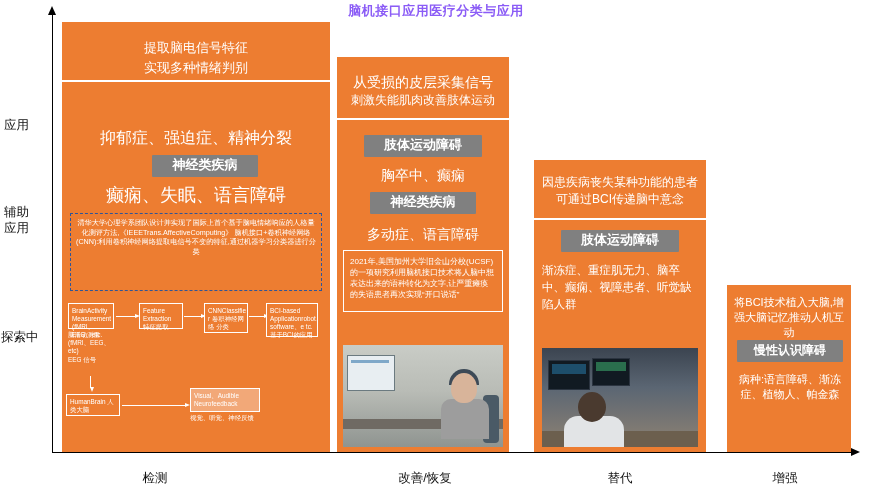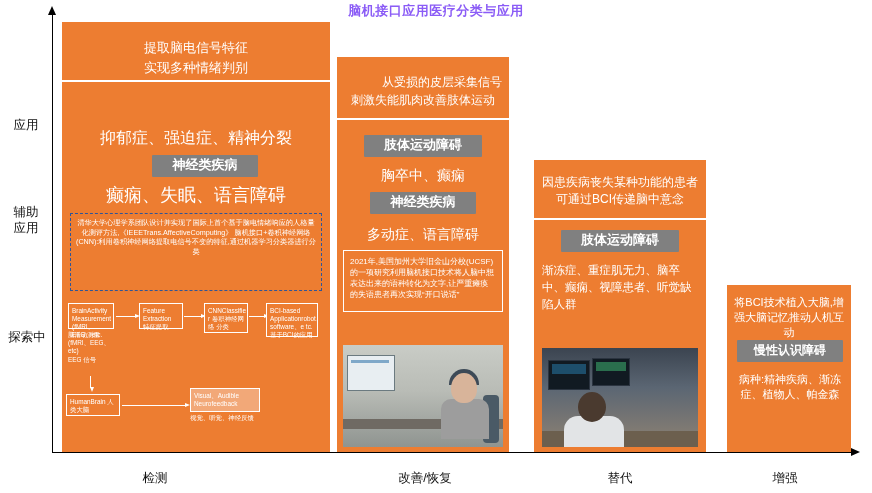--- a/index.html
+++ b/index.html
@@ -28,21 +28,21 @@
   }
   .axis-h{
     position:absolute;left:52px;top:452px;width:800px;height:1px;background:#000;
   }
   .axis-h:after{
     content:"";position:absolute;right:-8px;top:-4px;
     border-top:4.5px solid transparent;border-bottom:4.5px solid transparent;
     border-left:9px solid #000;
   }
 
-  .ylab{position:absolute;font-size:12.5px;color:#111;line-height:15px;text-align:center;width:44px;}
+  .ylab{position:absolute;font-size:12.5px;color:#111;line-height:15px;width:44px;}
   .xlab{position:absolute;font-size:12.5px;color:#111;text-align:center;}
 
   
   .col{position:absolute;background:#ED7D31;}
   .gray-head{
     position:absolute;background:#808080;color:#fff;text-align:center;
     font-weight:bold;font-size:13px;line-height:20px;border-radius:1px;
   }
   .otext{
     position:absolute;color:#ffffff;text-align:center;font-size:13px;line-height:19px;
@@ -170,21 +170,21 @@
   <div class="fbox" style="left:66px;top:394px;width:54px;height:22px;">HumanBrain
 人类大脑</div>
   <div class="arrow" style="left:122px;top:405px;width:64px;"></div>
 
   <div class="fbox lite" style="left:190px;top:388px;width:70px;height:24px;">Visual、Audible
 Neurofeedback</div>
   <div class="flab" style="left:190px;top:414px;width:80px;">视觉、听觉、神经反馈</div>
 
   <div class="col" style="left:337px;top:57px;width:172px;height:395px;"></div>
 
-  <div class="otext small" style="left:358px;top:73px;width:168px;font-size:12px;line-height:18px;">从受损的皮层采集信号</div>
+  <div class="otext small" style="left:339px;top:73px;width:168px;font-size:14px;line-height:18px;">从受损的皮层采集信号</div>
   <div class="otext small" style="left:339px;top:91px;width:168px;font-size:12px;line-height:18px;">刺激失能肌肉改善肢体运动</div>
   <div style="position:absolute;left:337px;top:118px;width:172px;height:1.5px;background:#ffffff;"></div>
 
   <div class="gray-head" style="left:364px;top:135px;width:118px;height:22px;">肢体运动障碍</div>
   <div class="otext" style="left:339px;top:166px;width:168px;font-size:14px;">胸卒中、癫痫</div>
   <div class="gray-head" style="left:370px;top:192px;width:106px;height:22px;">神经类疾病</div>
   <div class="otext" style="left:339px;top:225px;width:168px;font-size:14px;">多动症、语言障碍</div>
 
   <div class="note-white" style="left:343px;top:250px;width:160px;height:62px;">2021年,美国加州大学旧金山分校(UCSF)的一项研究利用脑机接口技术将人脑中想表达出来的语种转化为文字,让严重瘫痪的失语患者再次实现“开口说话”</div>
 
@@ -214,15 +214,15 @@
     <div class="desk"></div>
     <div class="body"></div>
     <div class="head"></div>
   </div>
 
   <div class="col" style="left:727px;top:285px;width:124px;height:167px;"></div>
 
   <div class="otext" style="left:729px;top:295px;width:120px;font-size:11px;line-height:15px;">将BCI技术植入大脑,增强大脑记忆推动人机互动</div>
 
   <div class="gray-head" style="left:737px;top:340px;width:106px;height:22px;font-size:12px;">慢性认识障碍</div>
-  <div class="otext" style="left:733px;top:372px;width:114px;font-size:11px;line-height:15px;">病种:精神疾病、渐冻症、植物人、帕金森</div>
+  <div class="otext" style="left:733px;top:372px;width:114px;font-size:11px;line-height:15px;">病种:语言障碍、渐冻症、植物人、帕金森</div>
 
 </div>
 
 </body></html>

